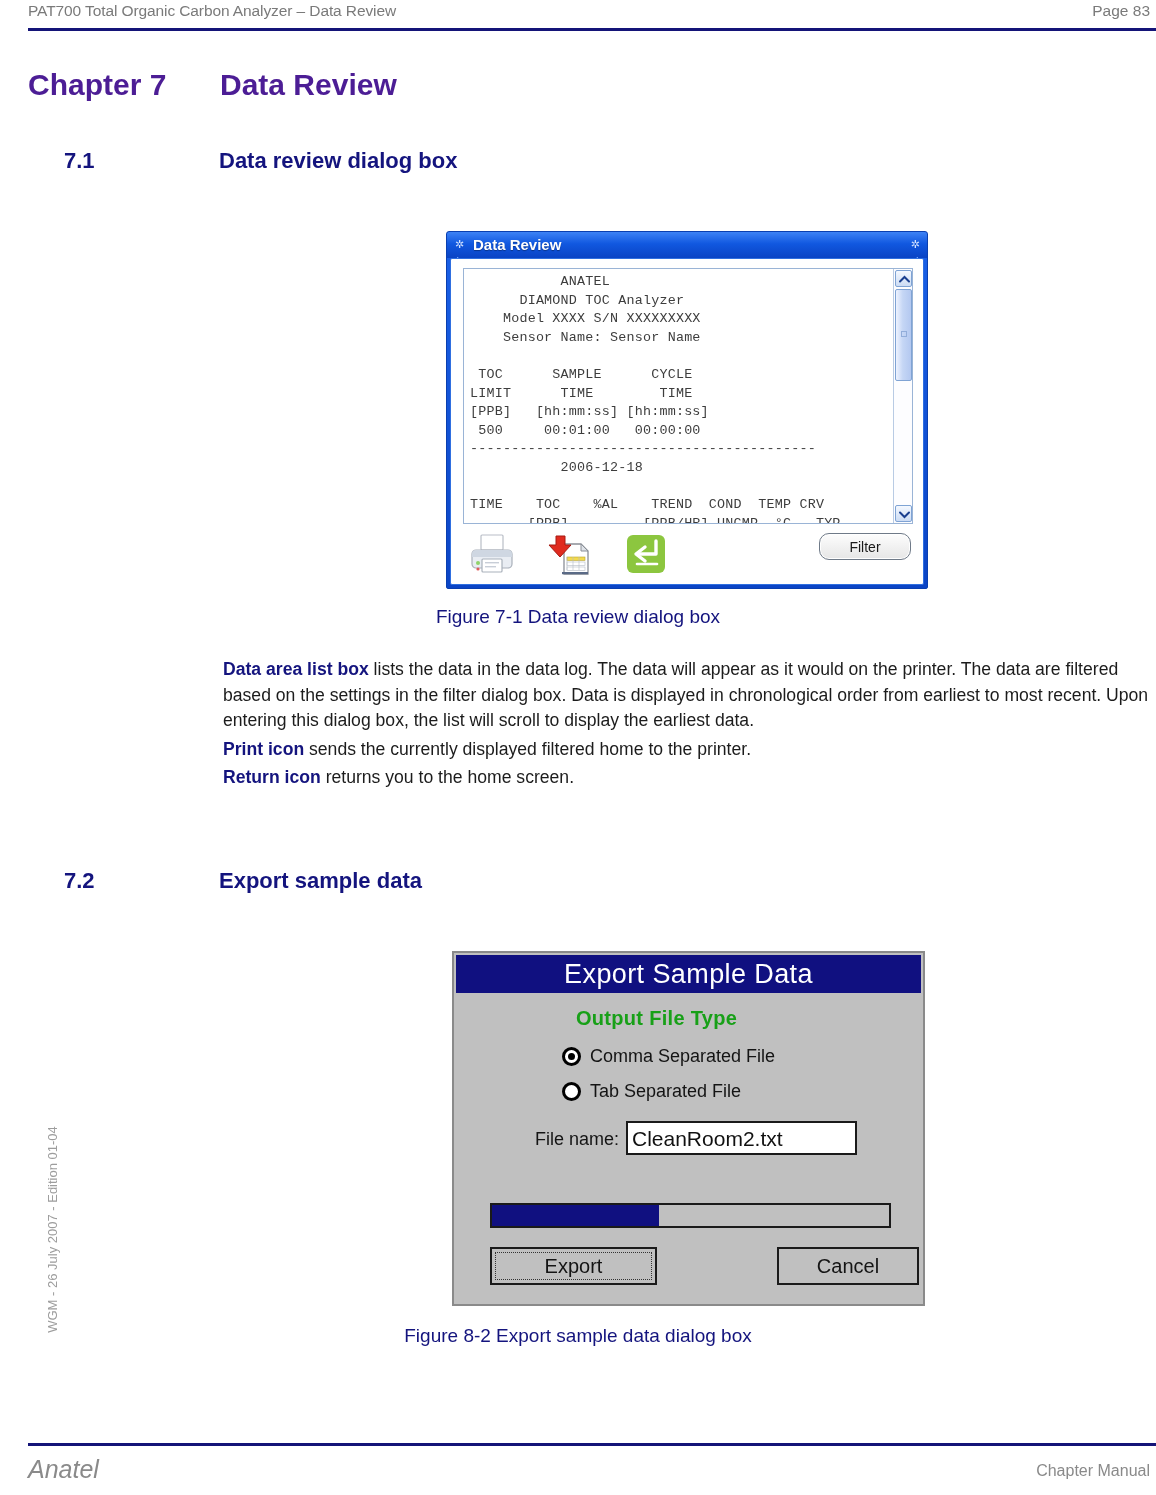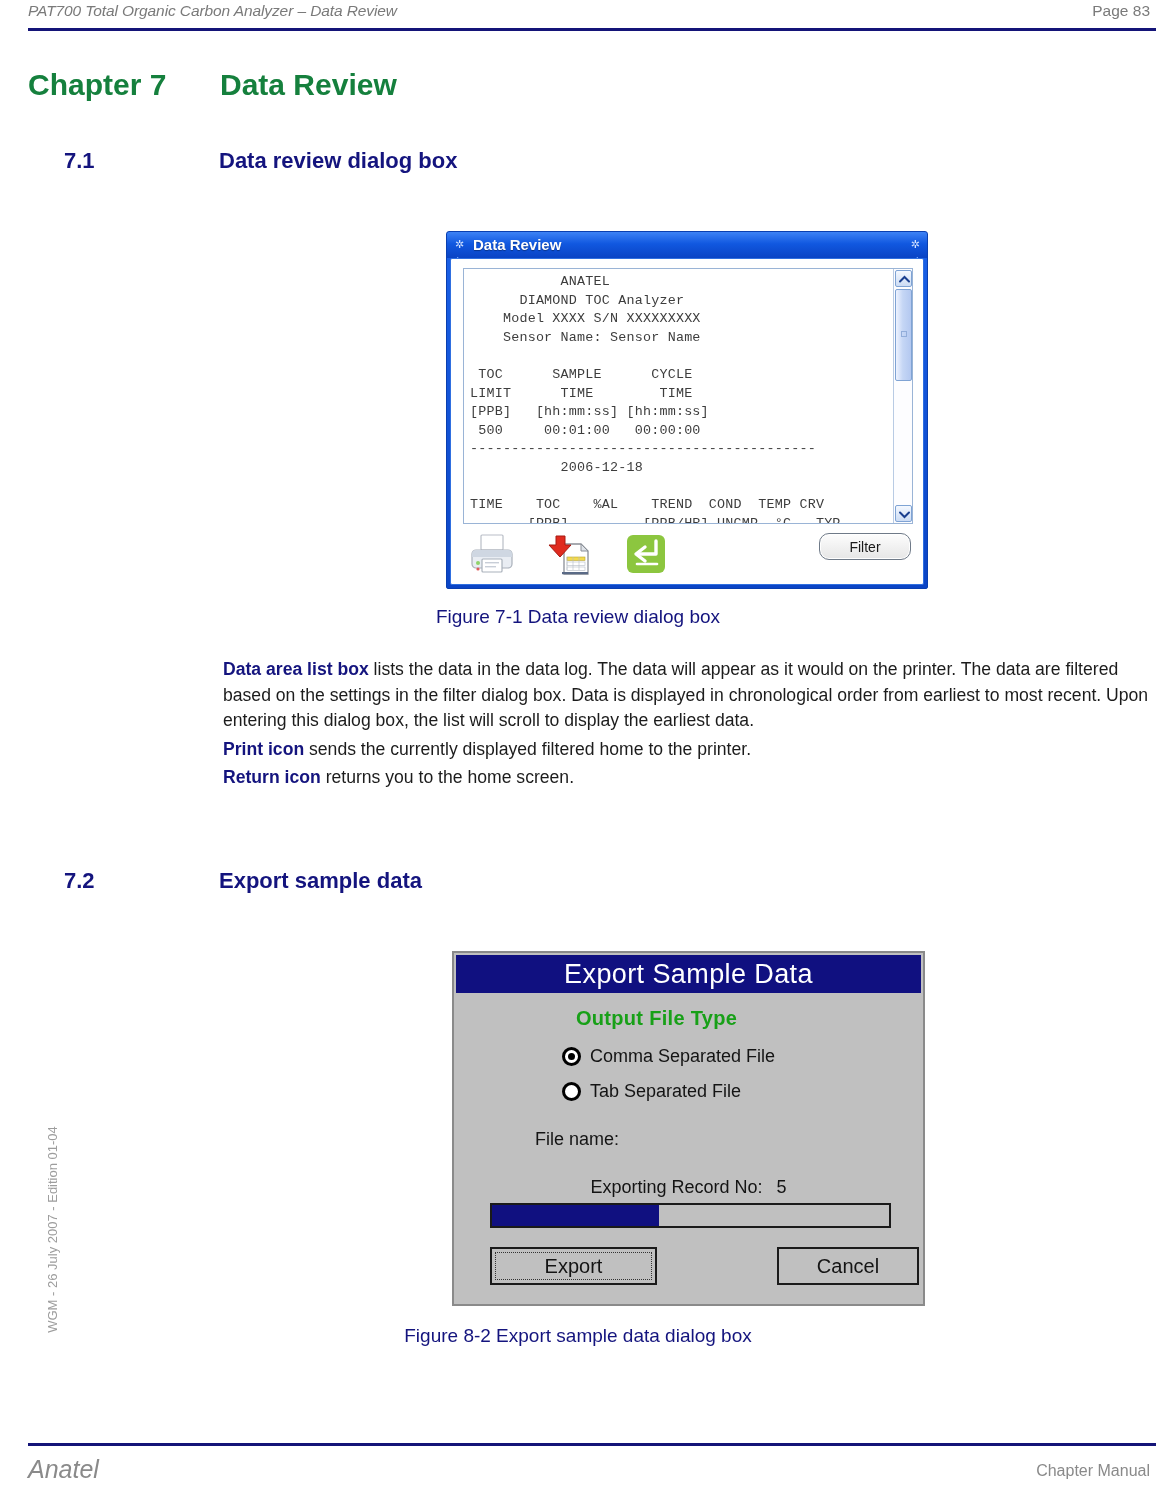--- a/index.html
+++ b/index.html
@@ -25,21 +25,20 @@
     height: 30px;
   }
   .hdr-left {
     position: absolute;
     left: 0;
     top: 2px;
     font-size: 15.5px;
     color: #7a7a7a;
     white-space: nowrap;
     letter-spacing: -0.1px;
-    font-style: italic;
   }
   .hdr-right {
     position: absolute;
     right: 0;
     top: 2px;
     font-size: 15.5px;
     color: #7a7a7a;
     white-space: nowrap;
   }
   .hdr-rule {
@@ -51,21 +50,21 @@
     background: #141478;
   }
 
   
   .chapter-heading {
     position: absolute;
     left: 28px;
     top: 68px;
     font-size: 30px;
     font-weight: bold;
-    color: #15803d;
+    color: #4c1d95;
     white-space: nowrap;
   }
   .chapter-heading .ch-num { display: inline-block; width: 192px; }
 
   .section-heading {
     position: absolute;
     font-size: 22px;
     font-weight: bold;
     color: #14147e;
     white-space: nowrap;
@@ -568,24 +567,22 @@
       <span class="radio-dot on"></span>
       <span>Comma Separated File</span>
     </div>
 
     <div class="radio-row" id="radio-tab">
       <span class="radio-dot"></span>
       <span>Tab Separated File</span>
     </div>
 
     <div class="filename-label">File name:</div>
-
-    <div class="export-rec">
-      <span>Exporting Record No:</span><span class="rec-no">5</span>
-    </div>
+    <div class="filename-input">CleanRoom2.txt</div>
+
 
     <div class="progress-outer">
       <div class="progress-fill" id="pfill" style="width: 42%;"></div>
     </div>
 
     <div class="dlg2-btn" id="btn-export">
       <span>Export</span>
     </div>
     <div class="dlg2-btn" id="btn-cancel">
       <span>Cancel</span>

